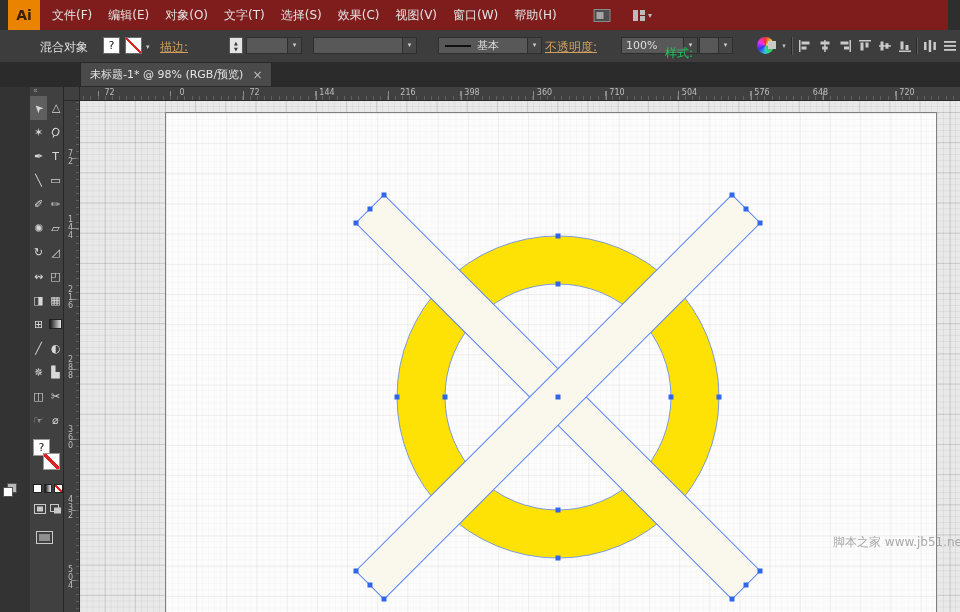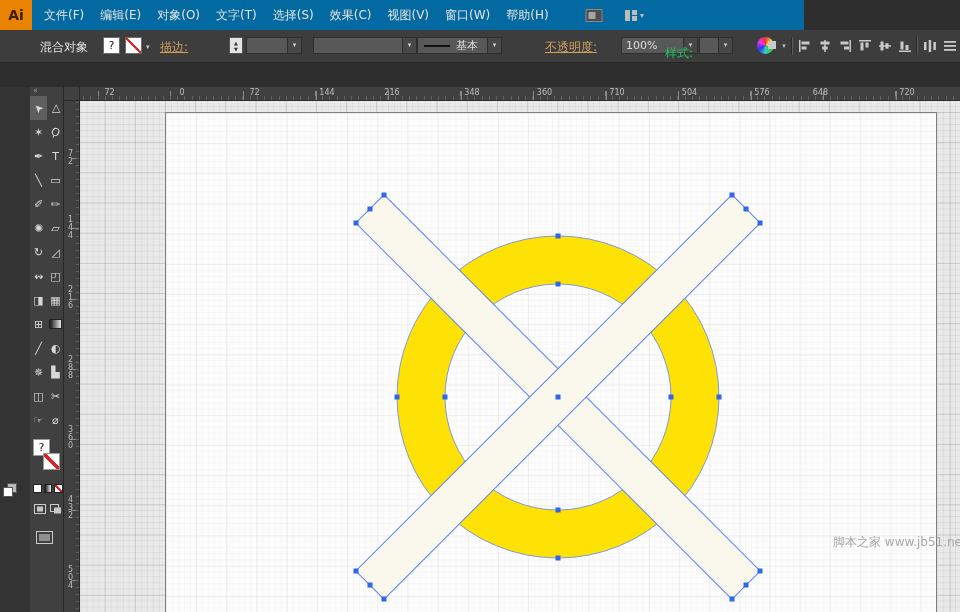--- a/index.html
+++ b/index.html
@@ -1,20 +1,20 @@
 <!DOCTYPE html>
 <html style="--ring: #FFE205; --bar: #FAF8EC; --sel: #5D85F5; --handle: #2F66EA; --artboard: #FCFCFC;"><head>
 <meta charset="utf-8">
 <style>
   html,body{margin:0;padding:0;width:960px;height:612px;overflow:hidden;background:#2e2e2e;
     font-family:"DejaVu Sans",sans-serif;-webkit-font-smoothing:antialiased;}
   .app{position:relative;width:960px;height:612px;background:#2e2e2e;}
 
   
-  .menubar{position:absolute;left:0;top:0;width:804px;height:30px;background:#0369a1;border-bottom:1px solid #1e1e1e;}
+  .menubar{position:absolute;left:8px;top:0;width:940px;height:30px;background:#7f1d1d;border-bottom:1px solid #1e1e1e;}
   .logo{position:absolute;left:0;top:0;width:32px;height:30px;background:#e98300;color:#3a2000;
     font-weight:bold;font-size:14px;text-align:center;line-height:30px;}
   .menu-items{position:absolute;left:36px;top:0;height:30px;display:flex;}
   .menu-item{padding:0 8px;font-size:12px;color:#e3e3e3;line-height:30px;white-space:nowrap;cursor:default;}
   .mb-icon{position:absolute;top:6px;height:18px;display:flex;align-items:center;gap:2px;background:none;border:0;padding:0 2px;cursor:default;}
   .mb-icon .dda2{color:#bdbdbd;font-size:8px;}
 
   
   .controlbar{position:absolute;left:0;top:30px;width:960px;height:32px;background:#3d3d3d;border-bottom:1px solid #262626;}
   .ctx-label{position:absolute;left:8px;top:9px;font-size:12px;color:#e0e0e0;margin-left:32px;}
@@ -152,21 +152,21 @@
     <span class="stepper">
         <i>▲</i>
         <i>▼</i>
       </span>
     <span class="cb-dd" style="left:246px;width:56px">
         <b class="dda">▾</b>
       </span>
     <span class="cb-dd" style="left:313px;width:104px">
         <b class="dda">▾</b>
       </span>
-    <span class="cb-dd brush" style="left:417px;width:85px">
+    <span class="cb-dd brush" style="left:438px;width:104px">
       <i class="line"></i>
       <em>基本</em>
       <b class="dda">▾</b>
     </span>
     <a class="cb-link" style="left:545px">不透明度:</a>
     <span class="cb-dd" style="left:621px;width:77px">
       <em>100%</em>
       <b class="dda">▾</b>
     </span>
     <span class="cb-label" style="left:665px">样式:</span>
@@ -235,20 +235,26 @@
         <button class="cb-ic">
           <svg width="16" height="16" viewBox="0 0 16 16">
             <rect x="2" y="3" width="12" height="1.8" fill="#c9c9c9"></rect>
             <rect x="2" y="7" width="12" height="1.8" fill="#c9c9c9"></rect>
             <rect x="2" y="11" width="12" height="1.8" fill="#c9c9c9"></rect>
           </svg>
         </button>
       </span>
   </div>
 
+  <div class="tabbar">
+    <div class="tab">
+      <span>未标题-1* @ 98% (RGB/预览)</span>
+      <span class="tab-close">×</span>
+    </div>
+  </div>
 
   <div class="main">
 
     <div class="dockstrip">
       <div class="dock-swatch-icon">
           <i></i>
           <b></b>
         </div>
     </div>
 
@@ -372,22 +378,22 @@
           </svg>
       </div>
     </div>
 
     <div class="ruler-corner"></div>
     <div class="hruler" id="hruler">
         <span class="hlabel" style="left: 17.5px;">72</span>
         <span class="hlabel" style="left: 90px;">0</span>
         <span class="hlabel" style="left: 162.5px;">72</span>
         <span class="hlabel" style="left: 235px;">144</span>
-        <span class="hlabel" style="left: 300px;">216</span>
-        <span class="hlabel" style="left: 380px;">348</span>
+        <span class="hlabel" style="left: 316px;">216</span>
+        <span class="hlabel" style="left: 380px;">398</span>
         <span class="hlabel" style="left: 452.5px;">360</span>
         <span class="hlabel" style="left: 525px;">710</span>
         <span class="hlabel" style="left: 597.5px;">504</span>
         <span class="hlabel" style="left: 670px;">576</span>
         <span class="hlabel" style="left: 714px; padding-left: 29px;">648</span>
         <span class="hlabel" style="left: 815px;">720</span>
         <span class="hlabel" style="left: 887.5px;">792</span>
       </div>
     <div class="vruler" id="vruler">
         <span class="vlabel" style="top: 49px;">7

